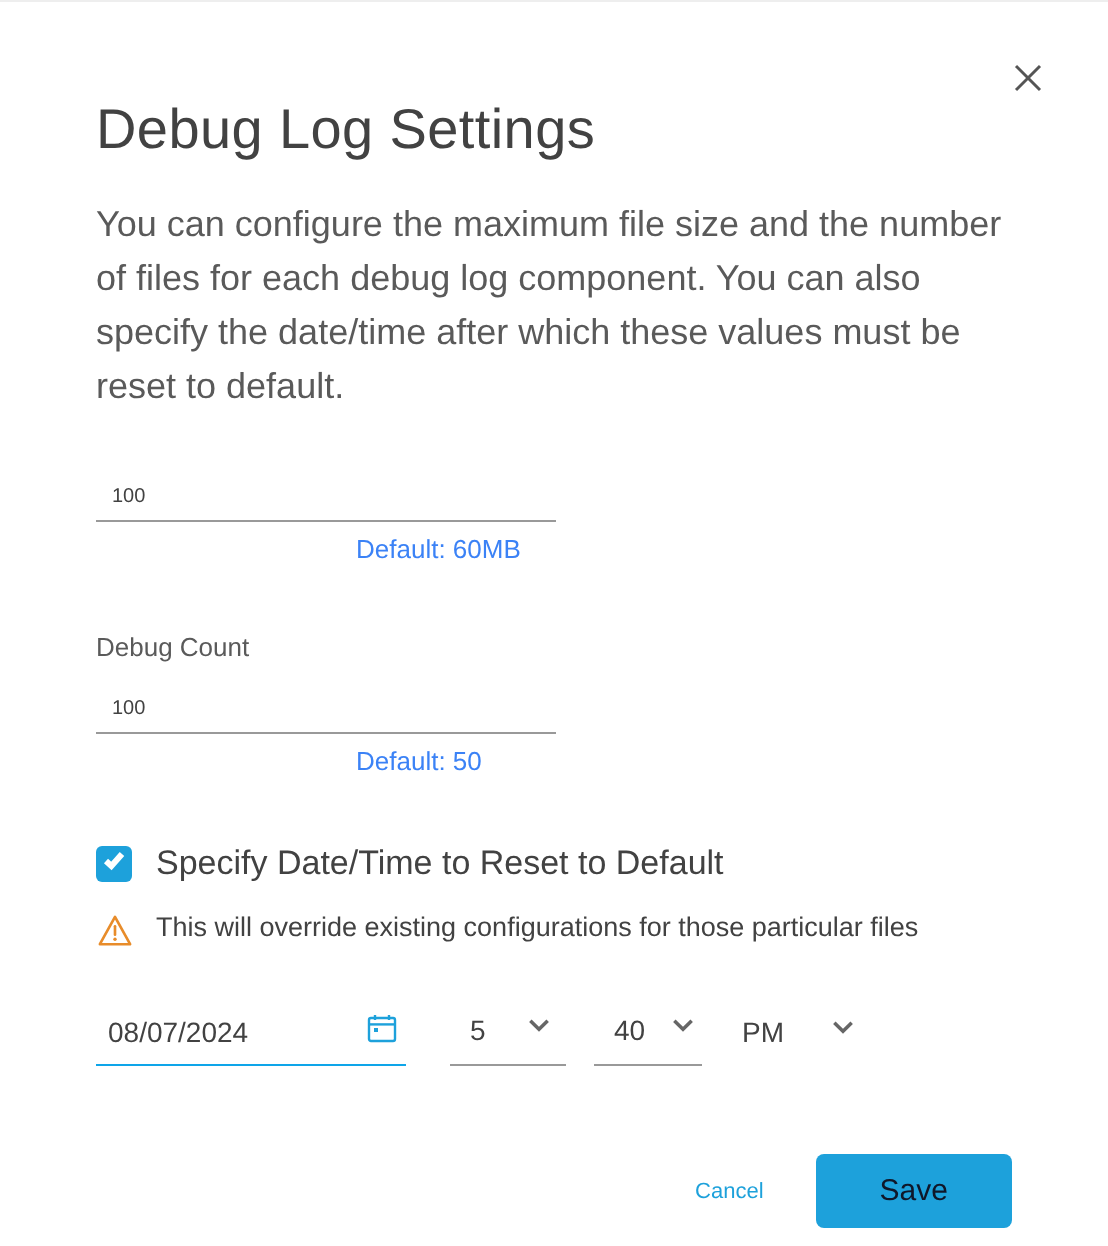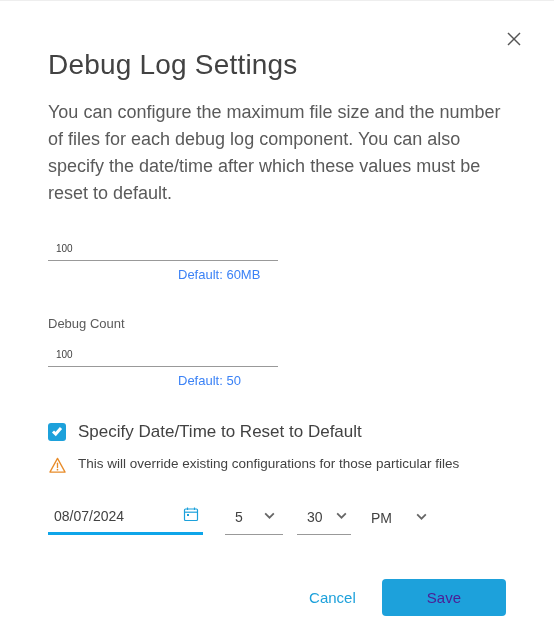--- a/index.html
+++ b/index.html
@@ -110,21 +110,21 @@
       gap: 14px;
       margin-bottom: 44px;
     }
     .date-wrap {
       position: relative;
       width: 155px;
     }
     .date-input {
       width: 100%;
       border: none;
-      border-bottom: 3px solid #0ea5e9;
+      border-bottom: 1px solid #0ea5e9;
       font-size: 14px;
       color: #424242;
       padding: 6px 4px 8px 6px;
       outline: none;
       background: transparent;
       font-family: inherit;
     }
     .cal-icon {
       position: absolute;
       right: 4px;
@@ -160,30 +160,30 @@
       gap: 23px;
     }
     .actions {
       display: flex;
       justify-content: flex-end;
       align-items: center;
       gap: 26px;
     }
     .cancel-link {
       color: #1DA1DB;
-      font-size: 15px;
+      font-size: 11px;
       cursor: pointer;
     }
     .save-btn {
       background: #1DA1DB;
-      color: #4c1d95;
+      color: #0f172a;
       font-size: 15px;
       border: none;
       border-radius: 4px;
-      padding: 10px 45px;
+      padding: 10px 32px;
       cursor: pointer;
       font-family: inherit;
     }
   </style>
 </head>
 <body>
 
 <div class="dialog">
 
   <div class="close-btn">
@@ -248,21 +248,21 @@
     <div class="select-wrap hour-wrap">
       <span class="select-val">5</span>
       <span class="chevron">
         <svg viewBox="0 0 12 12">
             <polyline points="2,4 6,8 10,4" fill="none" stroke="currentColor" stroke-width="1.6"></polyline>
           </svg>
       </span>
     </div>
 
     <div class="select-wrap min-wrap">
-      <span class="select-val">30</span>
+      <span class="select-val">40</span>
       <span class="chevron">
         <svg viewBox="0 0 12 12">
             <polyline points="2,4 6,8 10,4" fill="none" stroke="currentColor" stroke-width="1.6"></polyline>
           </svg>
       </span>
     </div>
 
     <div class="ampm-wrap">
       <span class="select-val">PM</span>
       <span class="chevron">

